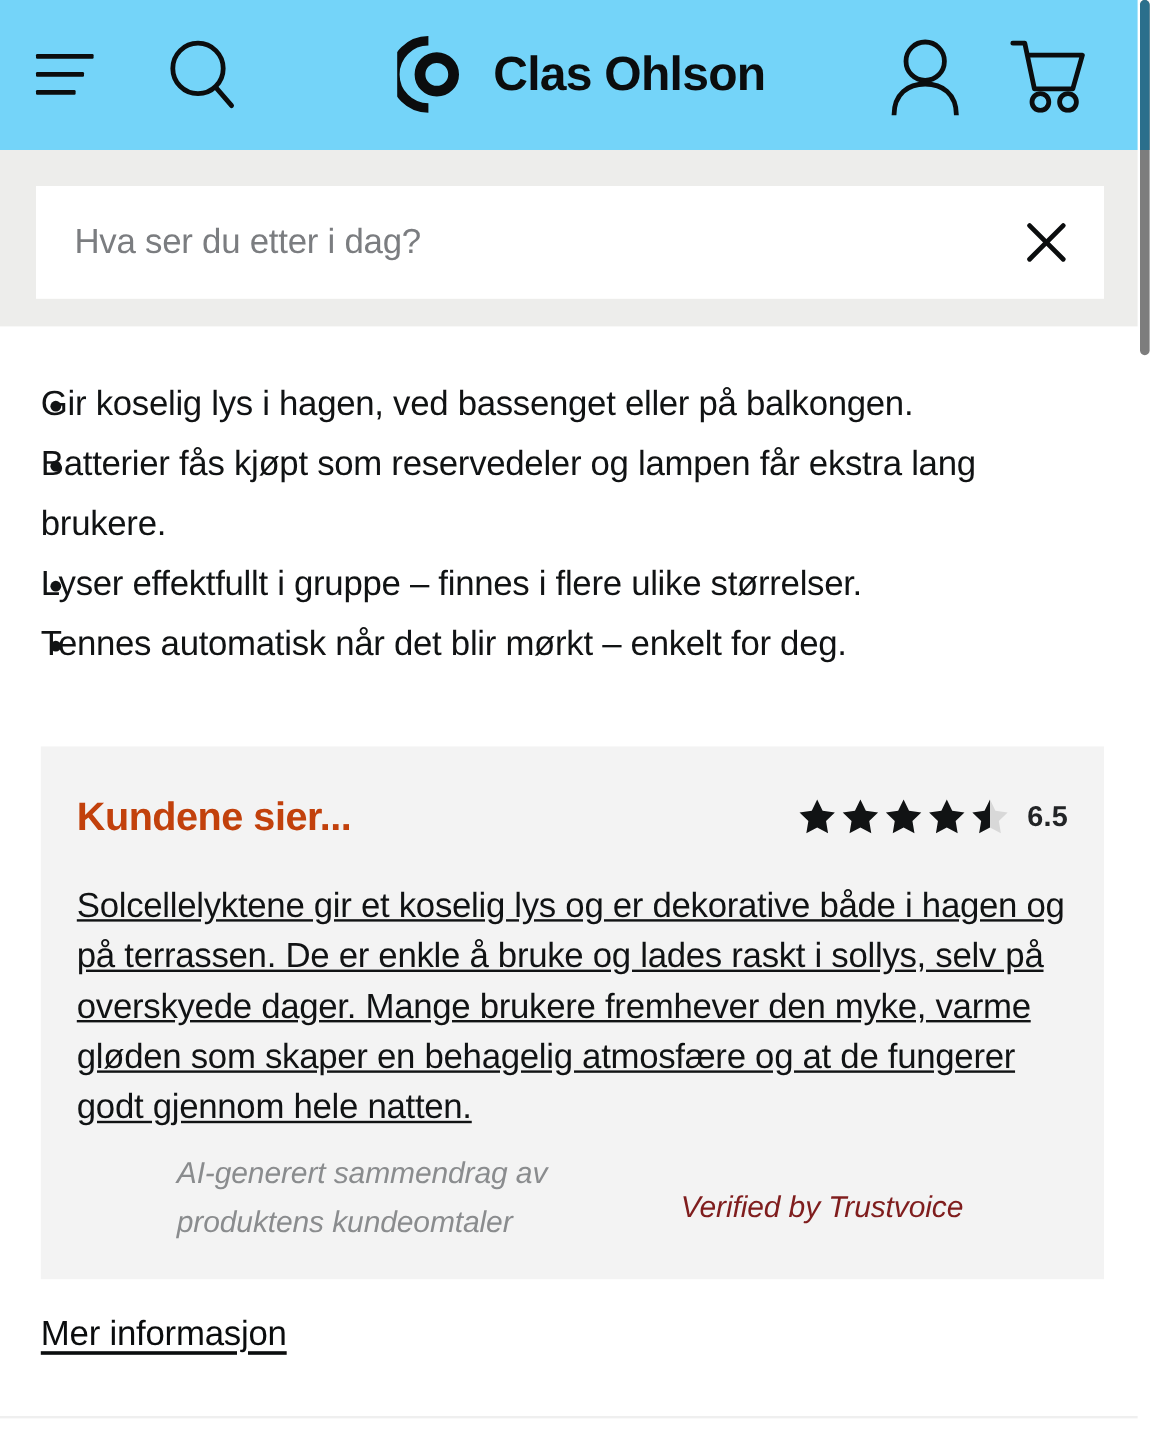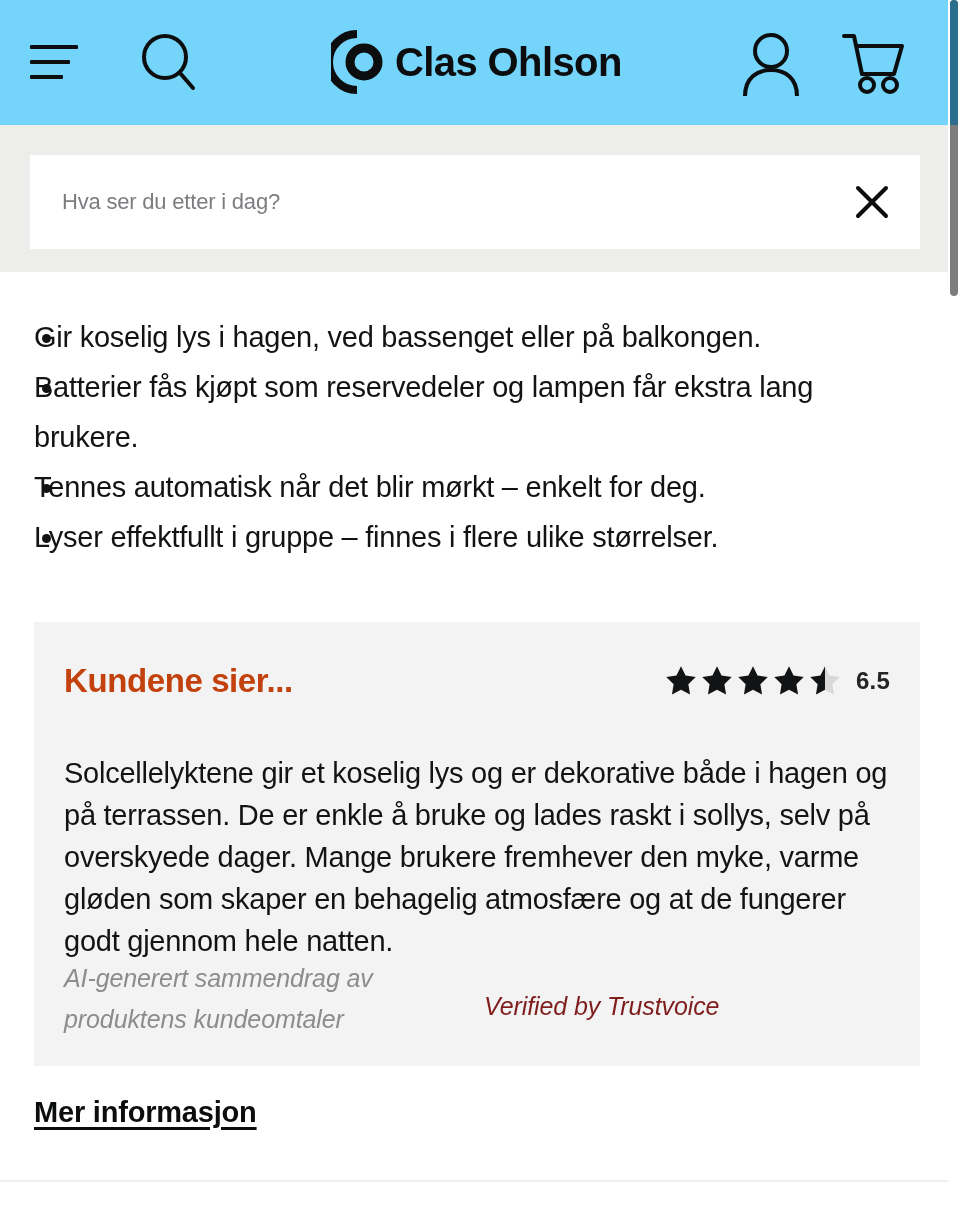--- a/index.html
+++ b/index.html
@@ -67,21 +67,21 @@
     height: 64px;
   }
 
   .logo {
     position: absolute;
     left: 331px;
     top: 26px;
     height: 72px;
     display: flex;
     align-items: center;
-    gap: 12px;
+    gap: 28px;
     cursor: pointer;
   }
   .logo-mark { width: 52px; height: 66px; flex: none; }
   .logo-text {
     font-size: 40px;
     font-weight: bold;
     color: #0b0d0e;
     letter-spacing: -0.6px;
     line-height: 1;
     white-space: nowrap;
@@ -117,21 +117,21 @@
     top: 30px;
     width: 890px;
     height: 94px;
     background: #ffffff;
     display: flex;
     align-items: center;
     padding: 0 26px 0 32px;
   }
   .search-input-text {
     flex: 1;
-    font-size: 22px;
+    font-size: 29px;
     color: #7b7d80;
     font-family: "Liberation Sans", sans-serif;
     letter-spacing: -0.2px;
   }
   .clear-icon { width: 44px; height: 44px; flex: none; cursor: pointer; }
 
   
   .content {
     position: absolute;
     top: 272px;
@@ -195,36 +195,37 @@
   .stars { display: flex; align-items: center; gap: 2px; }
   .star { width: 34px; height: 34px; display: block; }
   .rating-value {
     font-size: 24px;
     font-weight: bold;
     color: #222426;
     letter-spacing: 0.2px;
   }
 
   .review-body {
-    margin-top: 42px;
+    margin-top: 24px;
     font-size: 29px;
     line-height: 42px;
     color: #111314;
     letter-spacing: -0.25px;
     max-width: 845px;
+    text-decoration: underline;
   }
 
   .review-footer {
     position: absolute;
     left: 30px;
     right: 34px;
     bottom: 26px;
     display: flex;
     align-items: flex-end;
-    justify-content: flex-start;
+    justify-content: center;
   }
   .ai-note {
     font-size: 25px;
     line-height: 41px;
     font-style: italic;
     color: #8a8c8e;
     max-width: 420px;
     letter-spacing: -0.1px;
   }
   .verified-note {
@@ -235,21 +236,21 @@
     padding-bottom: 19px;
     white-space: nowrap;
   }
 
   
   .more-info {
     position: absolute;
     top: 824px;
     left: 34px;
     font-size: 29px;
-    font-weight: bold;
+    font-weight: normal;
     color: #0b0d0e;
     text-decoration: underline;
     text-underline-offset: 5px;
     text-decoration-thickness: 3px;
     cursor: pointer;
     letter-spacing: -0.2px;
   }
 
   .divider {
     position: absolute;
@@ -342,22 +343,22 @@
         </svg>
       </span>
     </div>
   </div>
 
   <div class="content">
 
     <ul class="bullets">
       <li>Gir koselig lys i hagen, ved bassenget eller på balkongen.</li>
       <li>Batterier fås kjøpt som reservedeler og lampen får ekstra lang brukere.</li>
+      <li>Lyser effektfullt i gruppe – finnes i flere ulike størrelser.</li>
       <li>Tennes automatisk når det blir mørkt – enkelt for deg.</li>
-      <li>Lyser effektfullt i gruppe – finnes i flere ulike størrelser.</li>
     </ul>
 
     <div class="review-card">
 
       <div class="review-head">
         <span class="review-title">Kundene sier...</span>
 
         <div class="rating-wrap">
           <div class="stars">
             <svg class="star" viewBox="0 0 24 24">

